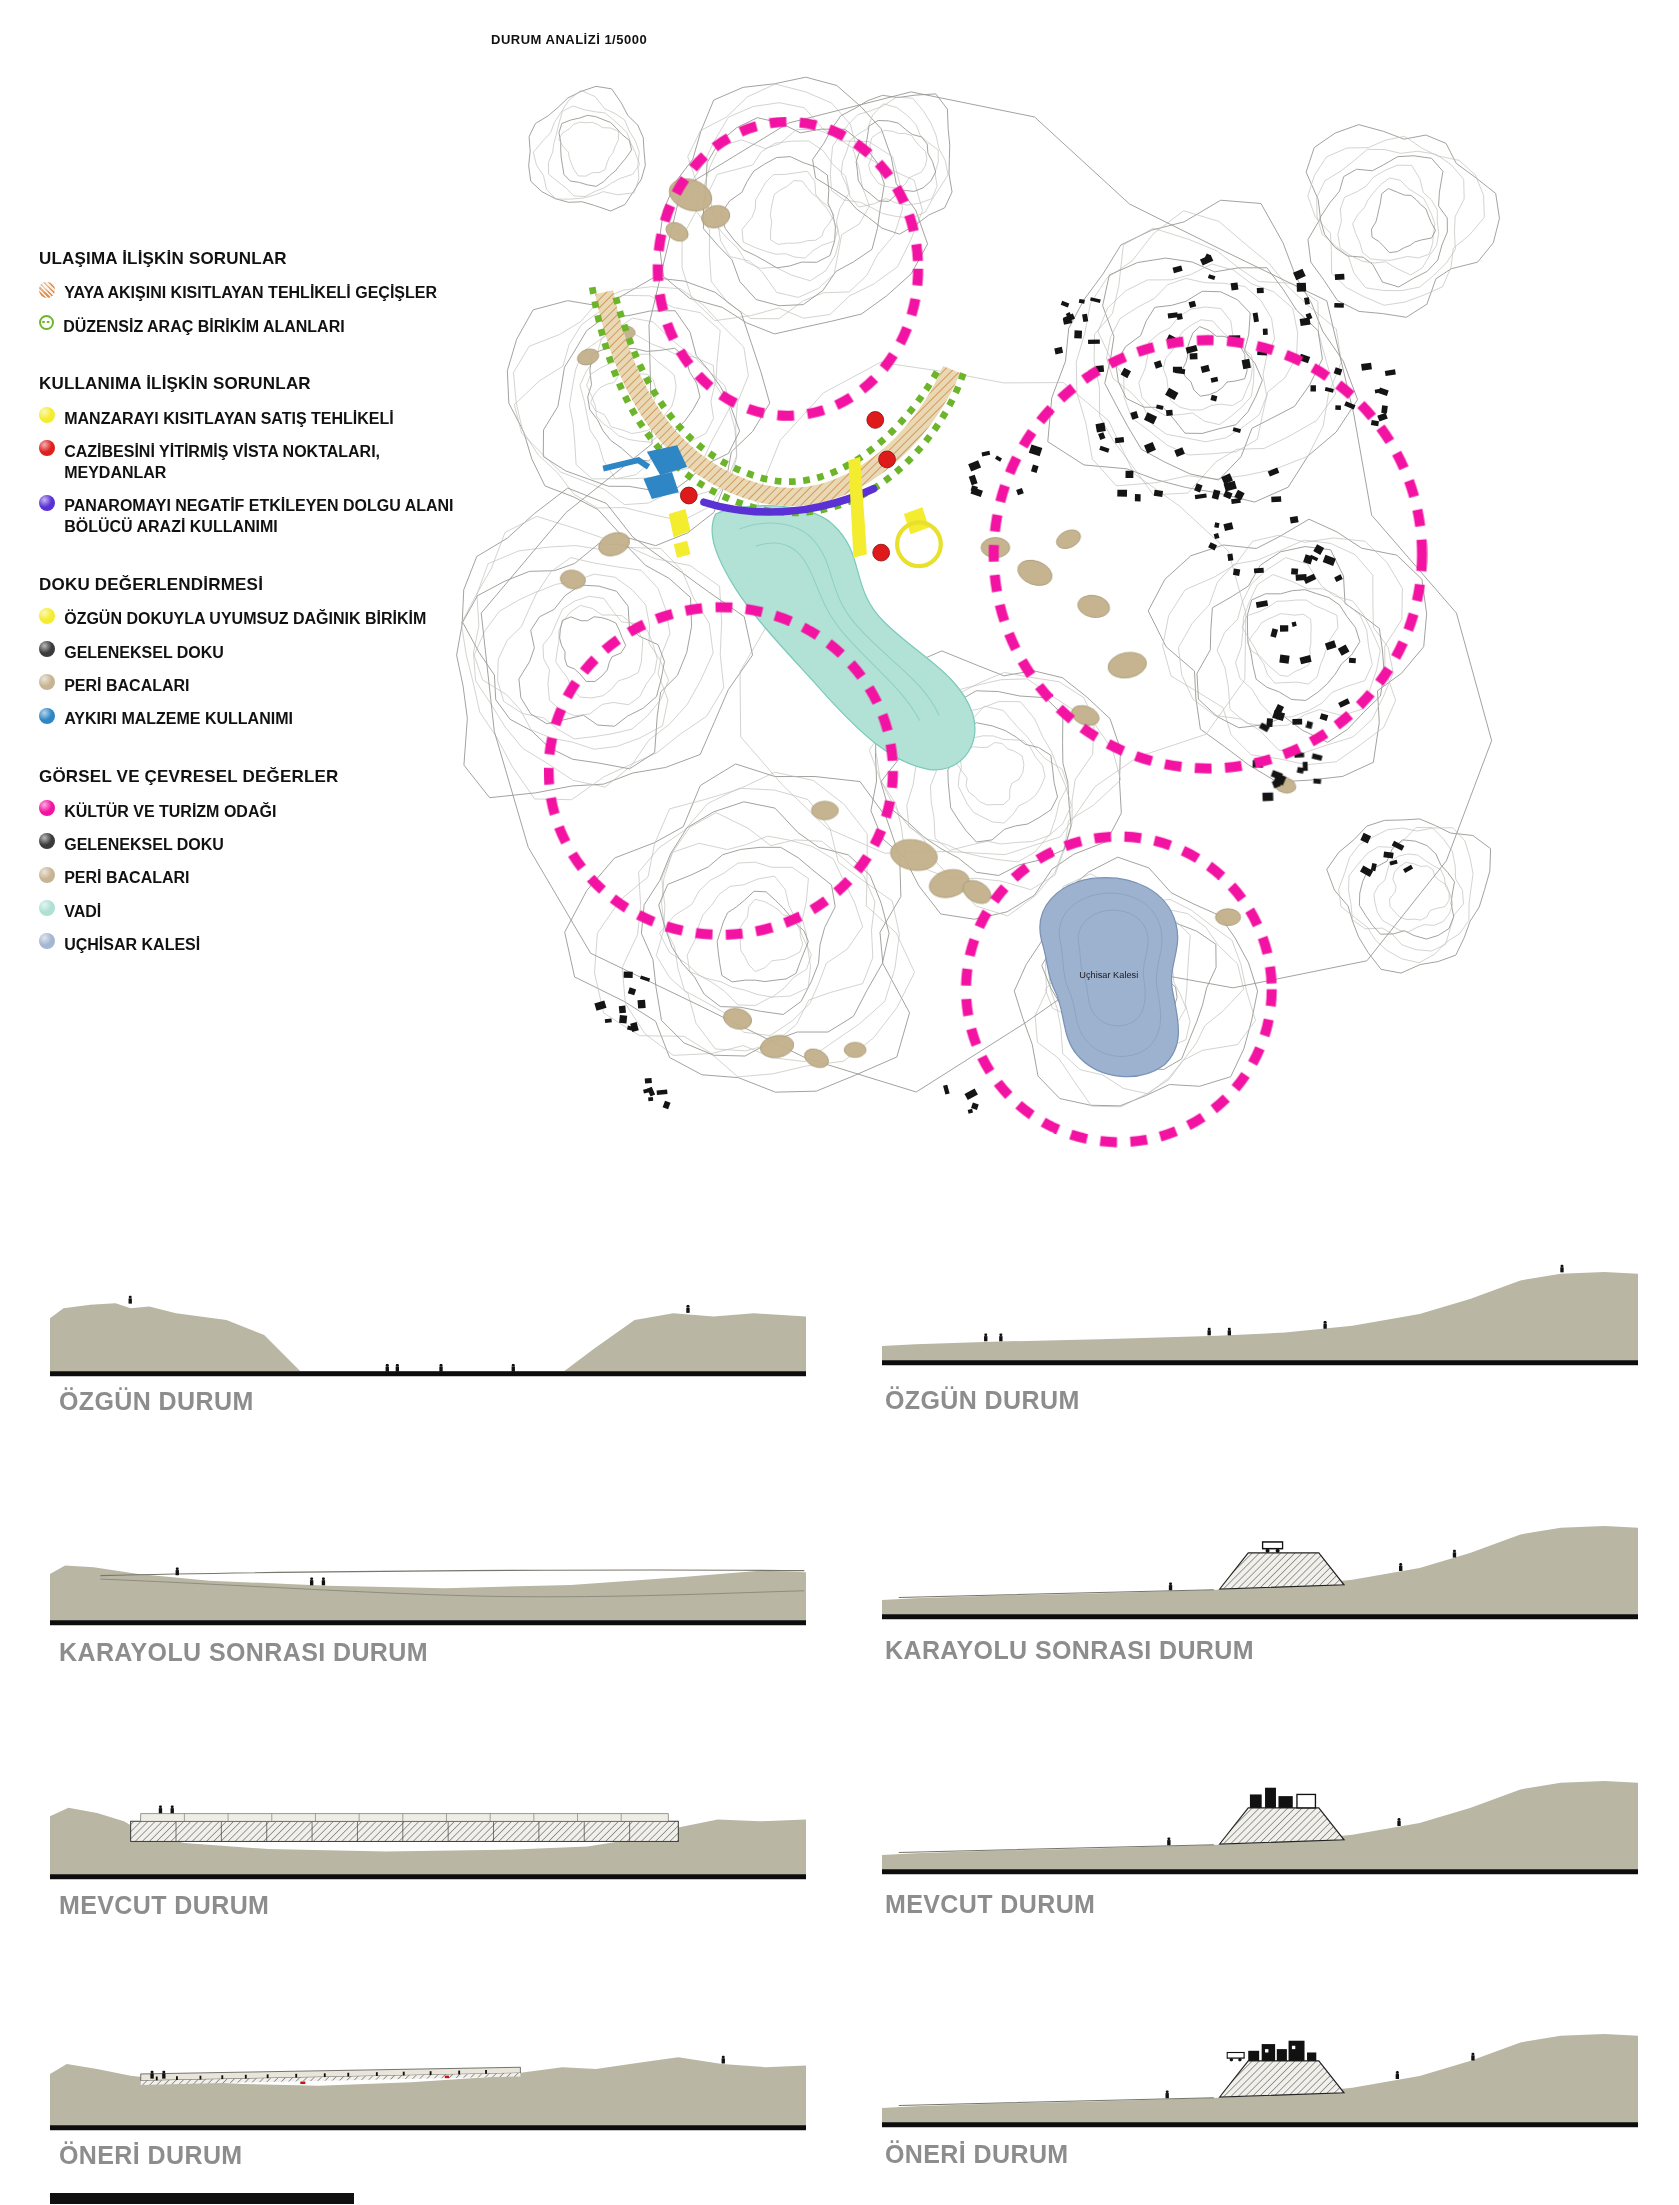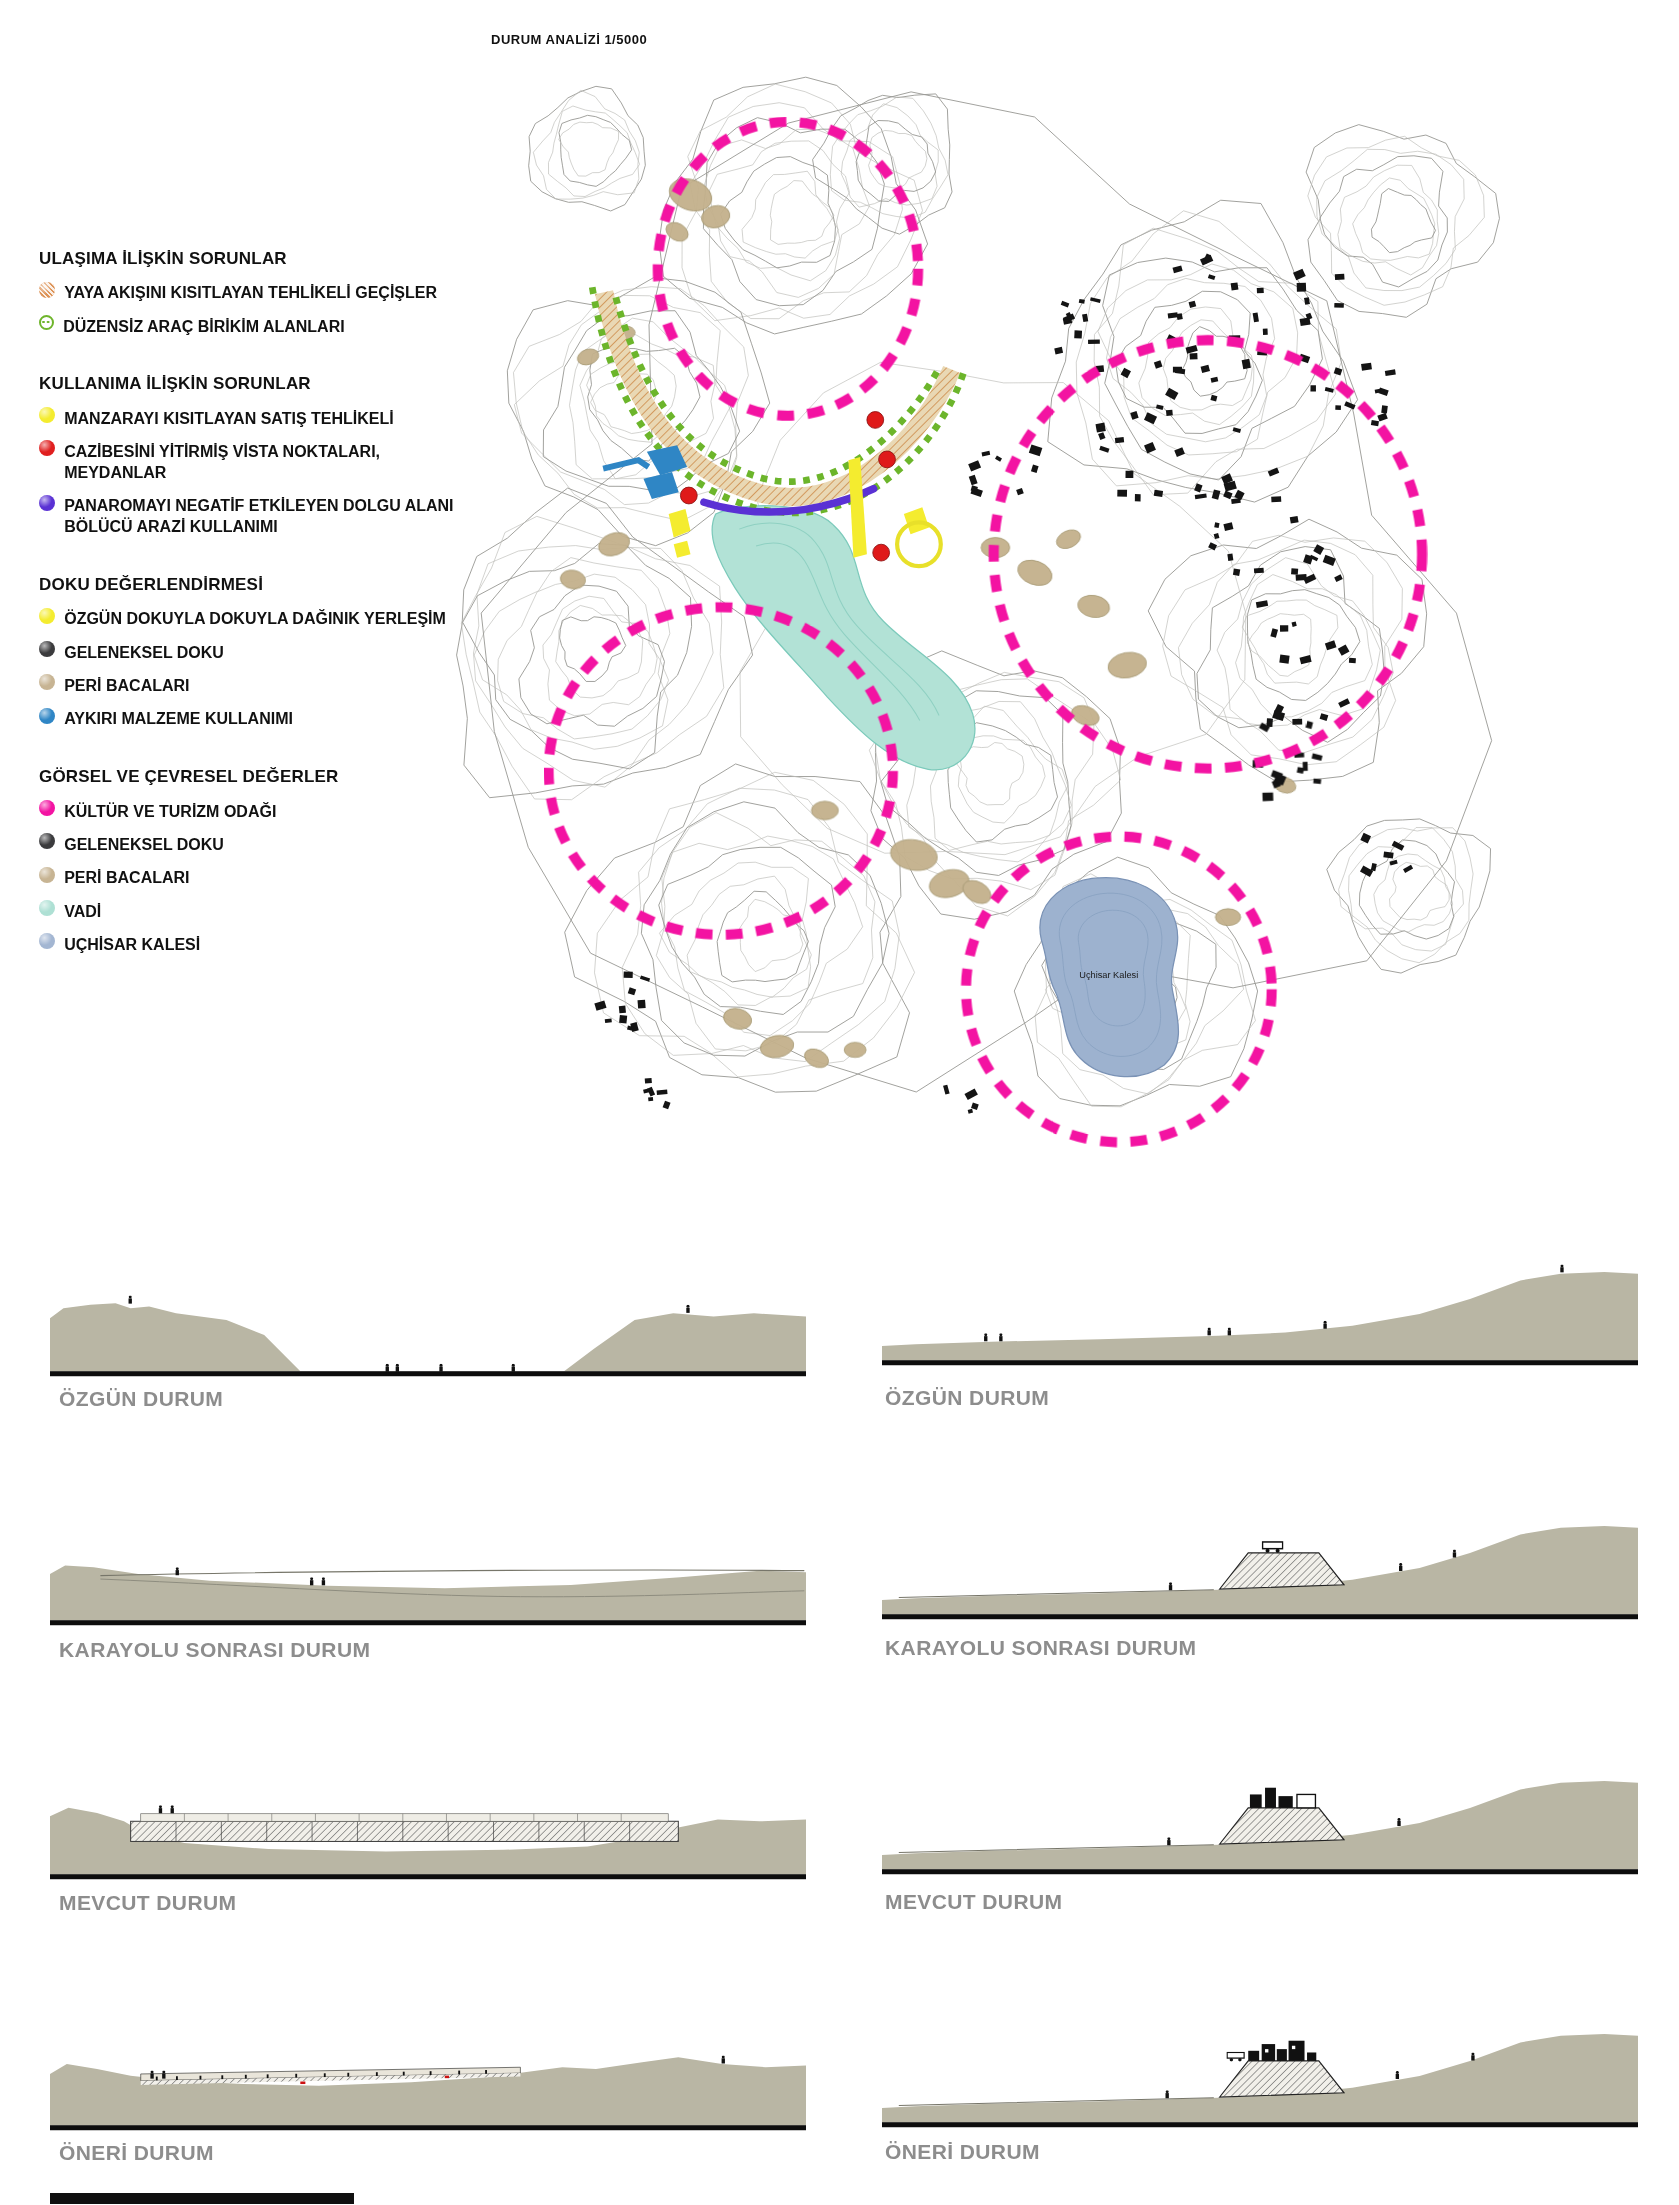--- a/index.html
+++ b/index.html
@@ -22,21 +22,21 @@
   .sw.hatch::before{content:'';position:absolute;inset:0;border-radius:50%;
       background:repeating-linear-gradient(45deg, rgba(255,255,255,0) 0 1.7px, rgba(255,255,255,.85) 1.7px 3.4px);}
   .sw.ring{width:11px;height:11px;background:#fff;border:2.5px solid currentColor;}
   .sw.ring::after{content:'';position:absolute;left:1.3px;top:3.8px;width:2.7px;height:2.7px;border-radius:50%;
       background:currentColor;box-shadow:4.6px 0 0 currentColor;}
   .lg-label{padding-top:0;}
   
   #map-wrap{position:absolute;left:0;top:0;width:1656px;height:1222px;}
   
   .sect{position:absolute;width:756px;height:118px;}
-  .sec-label{position:absolute;font-size:21px;font-weight:bold;color:#8d8d8d;letter-spacing:0.4px;white-space:nowrap;}
+  .sec-label{position:absolute;font-size:25px;font-weight:bold;color:#8d8d8d;letter-spacing:0.4px;white-space:nowrap;}
   .footer-bar{position:absolute;left:50px;top:2193px;width:304px;height:11px;background:#101010;}
 </style>
 </head>
 <body>
 
 <svg style="position:absolute;width:0;height:0" aria-hidden="true">
   <defs>
     <pattern id="hatch" width="6" height="6" patternUnits="userSpaceOnUse" patternTransform="rotate(45)">
       <rect width="6" height="6" fill="#f2f0ea"></rect>
       <line x1="0" y1="0" x2="0" y2="6" stroke="#555" stroke-width="1.3"></line>
@@ -87,21 +87,21 @@
     <div class="lg-item">
       <span class="sw glossy" style="background-color: rgb(90, 49, 212);"></span>
       <span class="lg-label">PANAROMAYI NEGATİF ETKİLEYEN DOLGU ALANI BÖLÜCÜ ARAZİ KULLANIMI</span>
     </div>
   </div>
 
   <div class="lg-sec">
     <div class="lg-head">DOKU DEĞERLENDİRMESİ</div>
     <div class="lg-item">
       <span class="sw glossy" style="background-color: rgb(244, 236, 47);"></span>
-      <span class="lg-label">ÖZGÜN DOKUYLA DOKUYLA DAĞINIK YERLEŞİM</span>
+      <span class="lg-label">ÖZGÜN DOKUYLA UYUMSUZ DAĞINIK BİRİKİM</span>
     </div>
     <div class="lg-item">
       <span class="sw glossy" style="background-color: rgb(59, 59, 61);"></span>
       <span class="lg-label">GELENEKSEL DOKU</span>
     </div>
     <div class="lg-item">
       <span class="sw glossy" style="background-color: rgb(199, 180, 147);"></span>
       <span class="lg-label">PERİ BACALARI</span>
     </div>
     <div class="lg-item">

